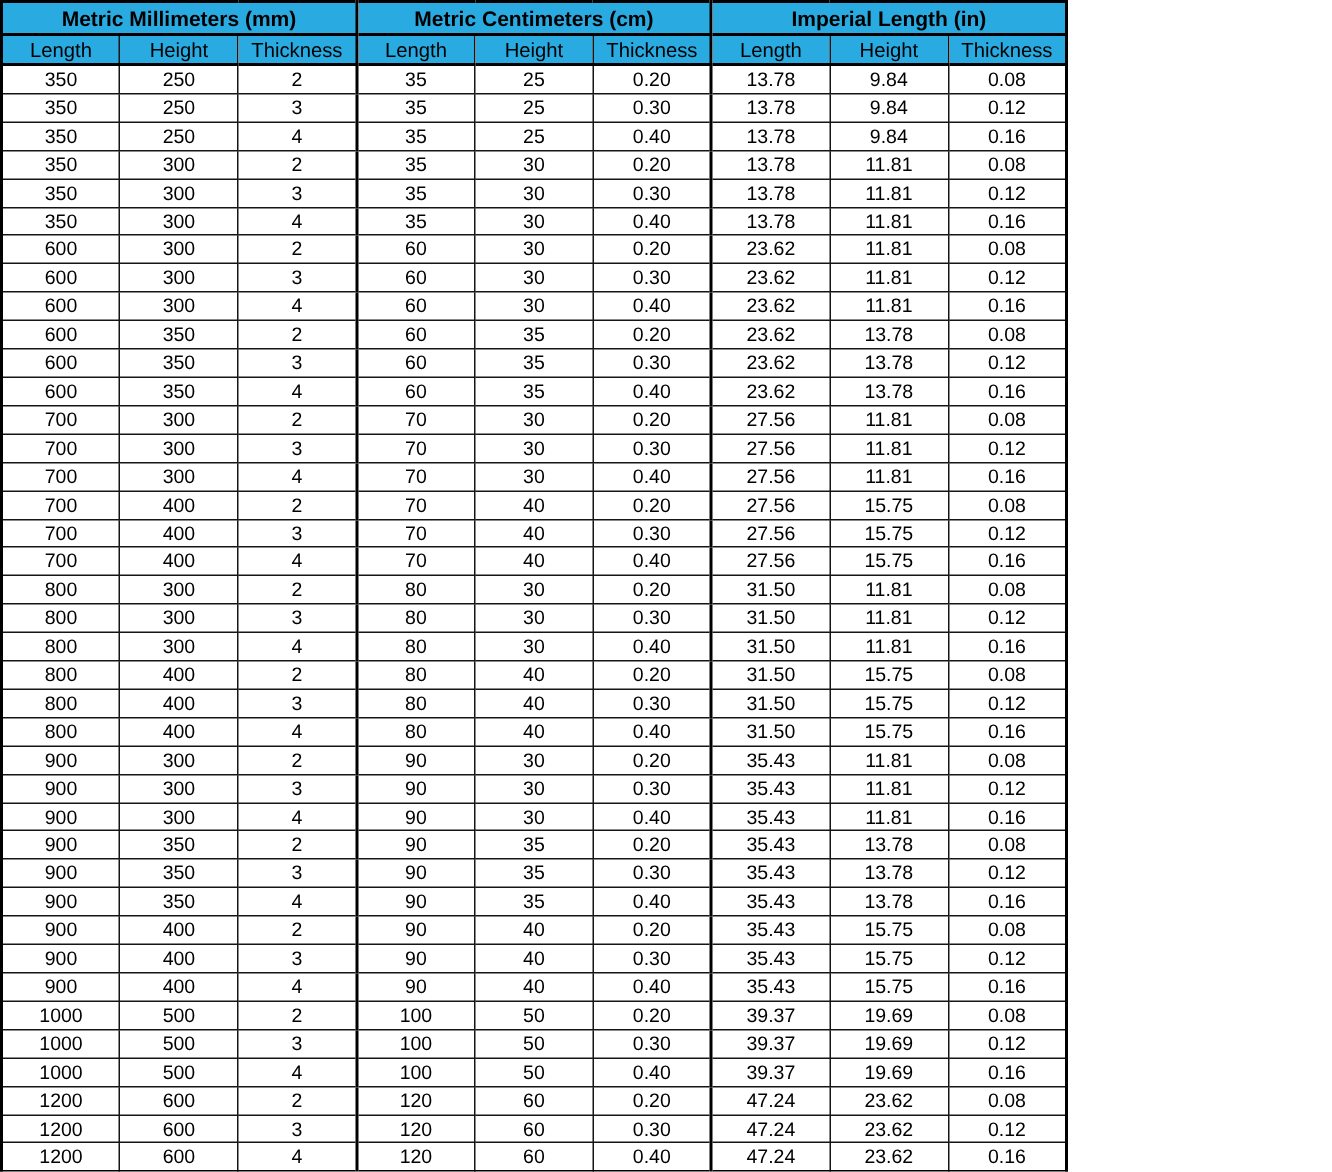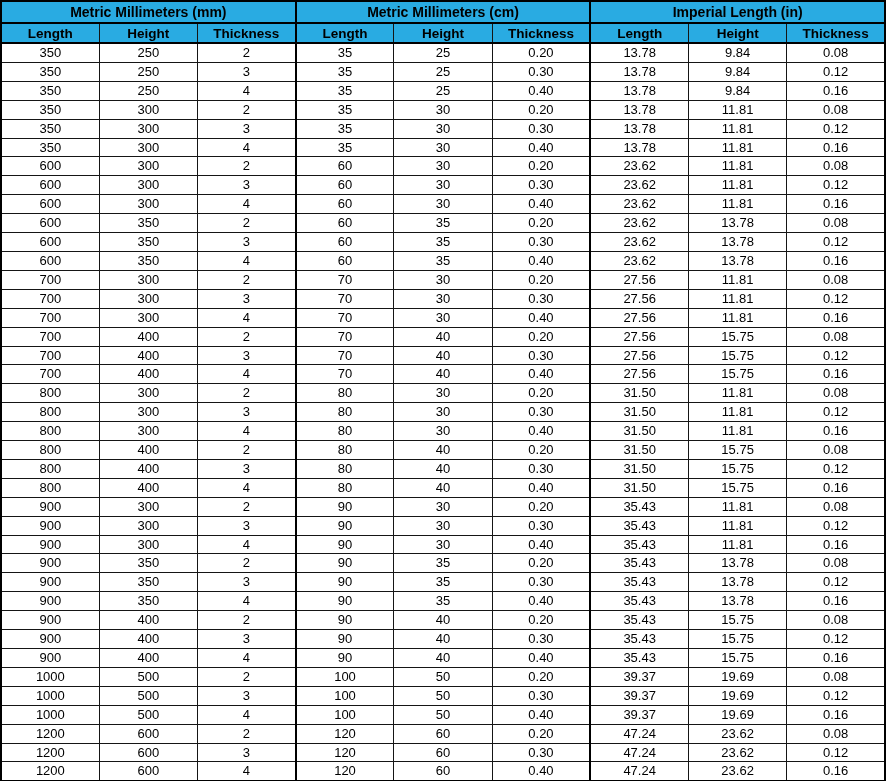--- a/index.html
+++ b/index.html
@@ -8,21 +8,21 @@
     background: #ffffff;
   }
   .sheet {
     width: 888px;
     height: 781px;
     box-sizing: border-box;
     font-family: "Liberation Sans", "DejaVu Sans", sans-serif;
     color: #000000;
   }
   table.conv {
-    width: 886px;
+    width: 712px;
     border-collapse: collapse;
     table-layout: fixed;
     border: 2px solid #000000;
   }
   table.conv col { width: 11.111%; }
   table.conv th, table.conv td {
     border: 1px solid #151515;
     padding: 0;
     text-align: center;
     vertical-align: middle;
@@ -35,21 +35,21 @@
   tr.group-row th {
     background: #29ABE2;
     font-size: 14px;
     font-weight: bold;
     height: 20px;
     border-bottom: 2px solid #000000;
   }
   tr.colhead-row th {
     background: #29ABE2;
     font-size: 13.5px;
-    font-weight: bold;
+    font-weight: normal;
     height: 18px;
     border-bottom: 2px solid #000000;
   }
   tbody td {
     background: #ffffff;
     font-size: 13px;
     font-weight: normal;
     height: 17.9px;
     line-height: 17.9px;
   }
@@ -66,21 +66,21 @@
         <col>
         <col>
         <col>
         <col>
         <col>
         <col>
     </colgroup>
     <thead>
       <tr class="group-row">
         <th colspan="3">Metric Millimeters (mm)</th>
-        <th colspan="3" class="grp-l">Metric Millimeters (cm)</th>
+        <th colspan="3" class="grp-l">Metric Centimeters (cm)</th>
         <th colspan="3" class="grp-l">Imperial Length (in)</th>
       </tr>
       <tr class="colhead-row">
         <th>Length</th>
         <th>Height</th>
         <th>Thickness</th>
         <th class="grp-l">Length</th>
         <th>Height</th>
         <th>Thickness</th>
         <th class="grp-l">Length</th>

